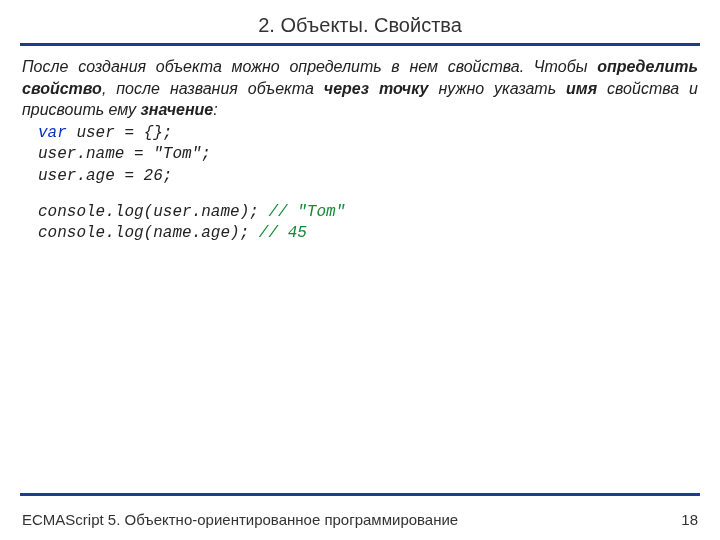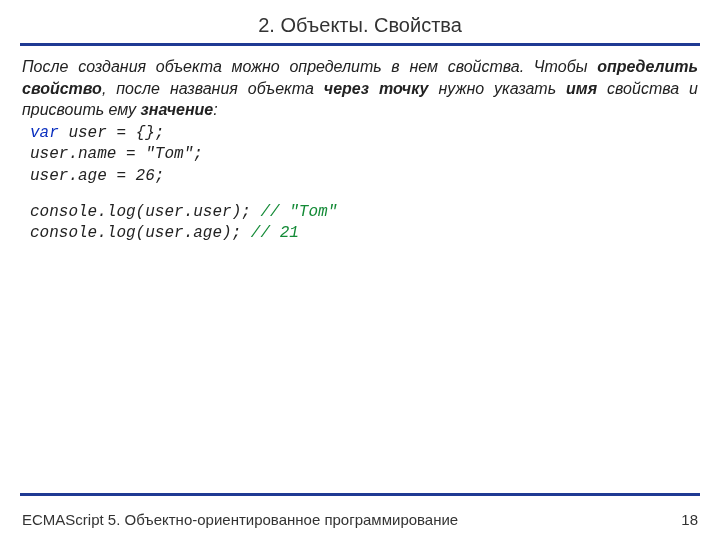--- a/index.html
+++ b/index.html
@@ -4,21 +4,21 @@
 <style>
   * { box-sizing: border-box; margin: 0; padding: 0; }
   html, body { width: 720px; height: 540px; background: #fff; font-family: Arial, Helvetica, sans-serif; }
   .slide { width: 720px; height: 540px; position: relative; display: flex; flex-direction: column; }
   .title-area { text-align: center; padding: 14px 0 6px 0; }
   .title { font-size: 20px; color: #333; font-weight: 400; }
   .rule-top { border-top: 3px solid #1f3a93; margin: 0 20px; }
   .rule-bot-wrap { position: absolute; left: 20px; right: 20px; bottom: 44px; border-top: 3px solid #1f3a93; }
   .content { padding: 10px 22px 0 22px; color: #222; font-size: 16px; line-height: 1.35; font-style: italic; }
   .para { text-align: justify; margin-bottom: 2px; }
-  .code-block { font-family: "Courier New", Courier, monospace; font-size: 16px; line-height: 1.35; margin: 2px 0 14px 8px; white-space: pre; }
+  .code-block { font-family: "Courier New", Courier, monospace; font-size: 16px; line-height: 1.35; margin: 2px 0 14px 16px; white-space: pre; }
   .kw { color: #0a2fbf; }
   .comment { color: #138a36; }
   .footer { position: absolute; left: 22px; right: 22px; bottom: 12px; display: flex; justify-content: space-between; align-items: flex-start; font-size: 15px; color: #333; gap: 46px; }
   .page-num { font-size: 15px; }
   b { font-weight: 700; }
 </style>
 </head>
 <body>
 
 <div class="slide">
@@ -28,22 +28,22 @@
   <div class="rule-top"></div>
 
   <div class="content">
     <p class="para">
       <span>После создания объекта можно определить в нем свойства. Чтобы </span><b>определить свойство</b><span>, после названия объекта </span><b>через точку</b><span> нужно указать </span><b>имя</b><span> свойства и присвоить ему </span><b>значение</b><span>:</span>
     </p>
     <div class="code-block"><span class="kw">var</span><span> user = {};
 user.name = "Tom";
 user.age = 26;</span></div>
 
-    <div class="code-block"><span>console.log(user.user); </span><span class="comment">// "Tom"</span>
-<span>console.log(user.age); </span><span class="comment">// 21</span></div>
+    <div class="code-block"><span>console.log(user.name); </span><span class="comment">// "Tom"</span>
+<span>console.log(name.age); </span><span class="comment">// 45</span></div>
   </div>
 
   <div class="rule-bot-wrap"></div>
 
   <div class="footer">
     <div>ECMAScript 5. Объектно-ориентированное программирование</div>
     <div class="page-num">18</div>
   </div>
 </div>
 

